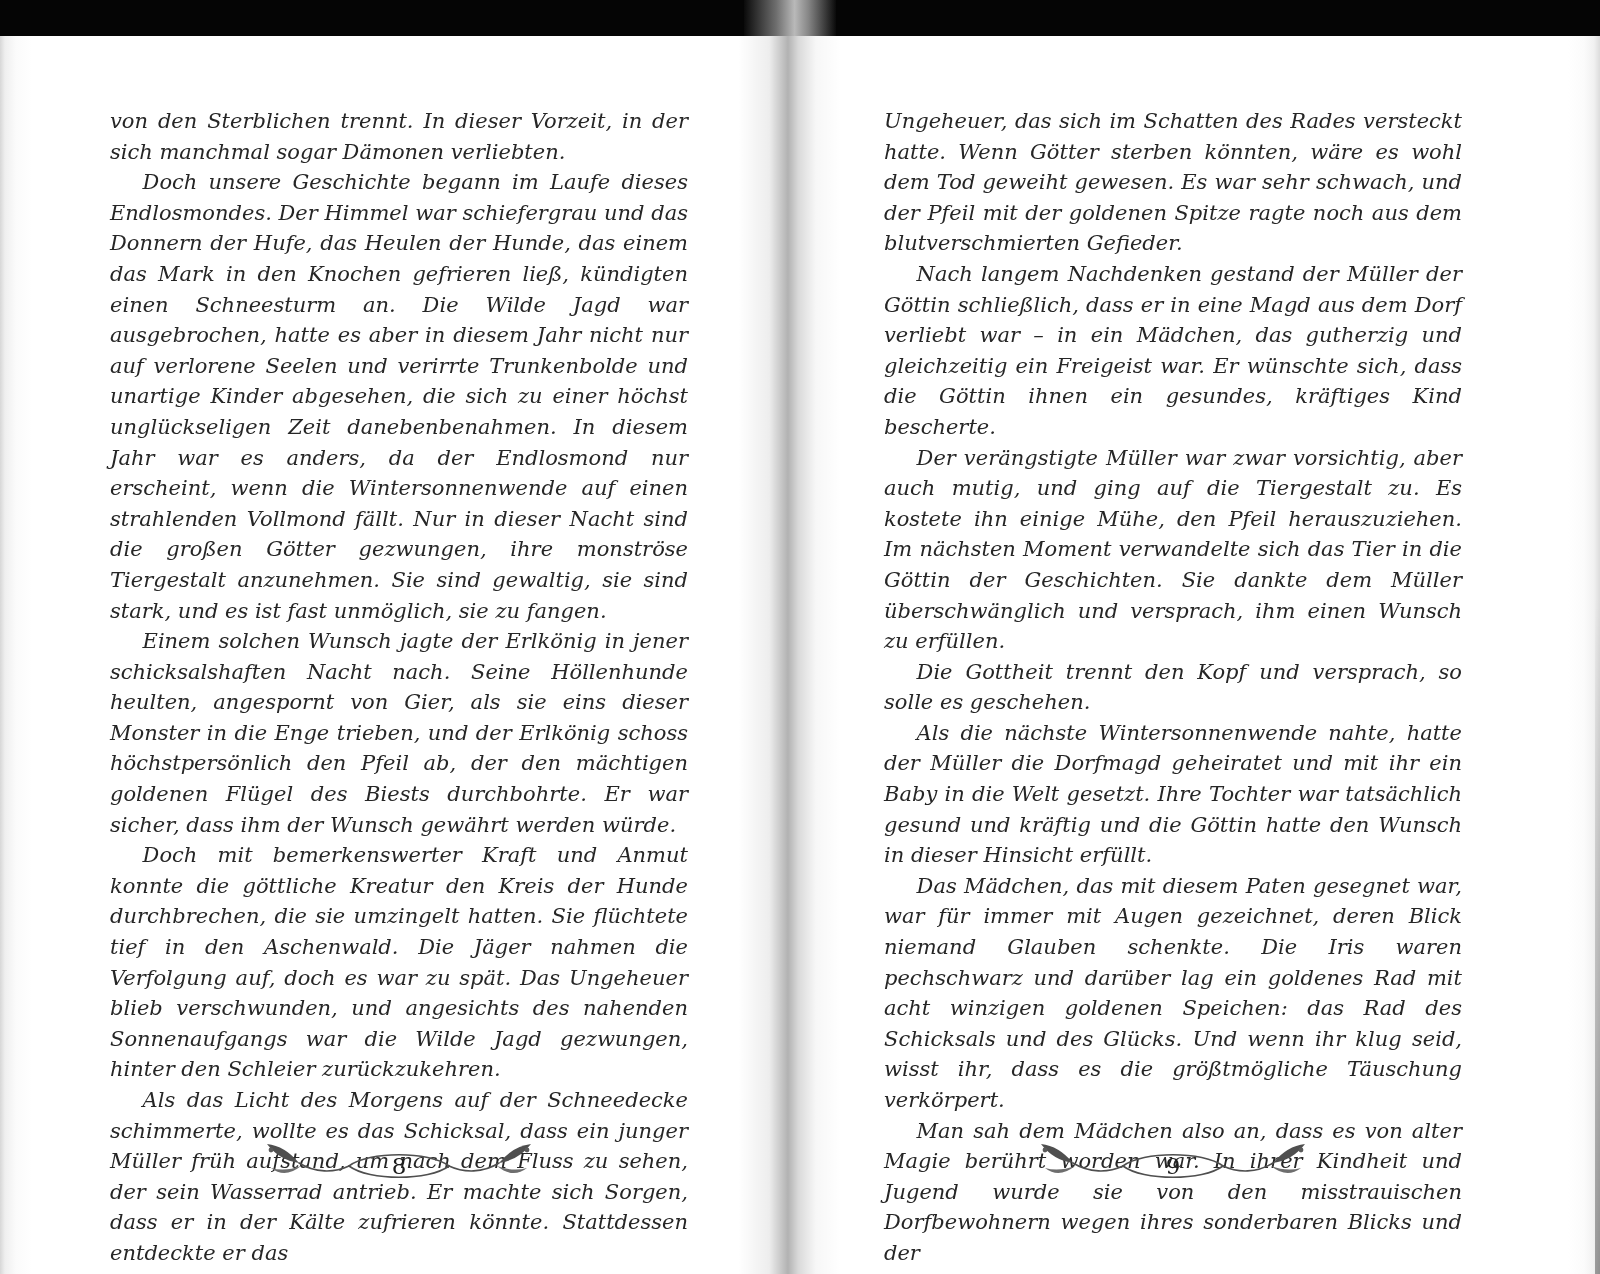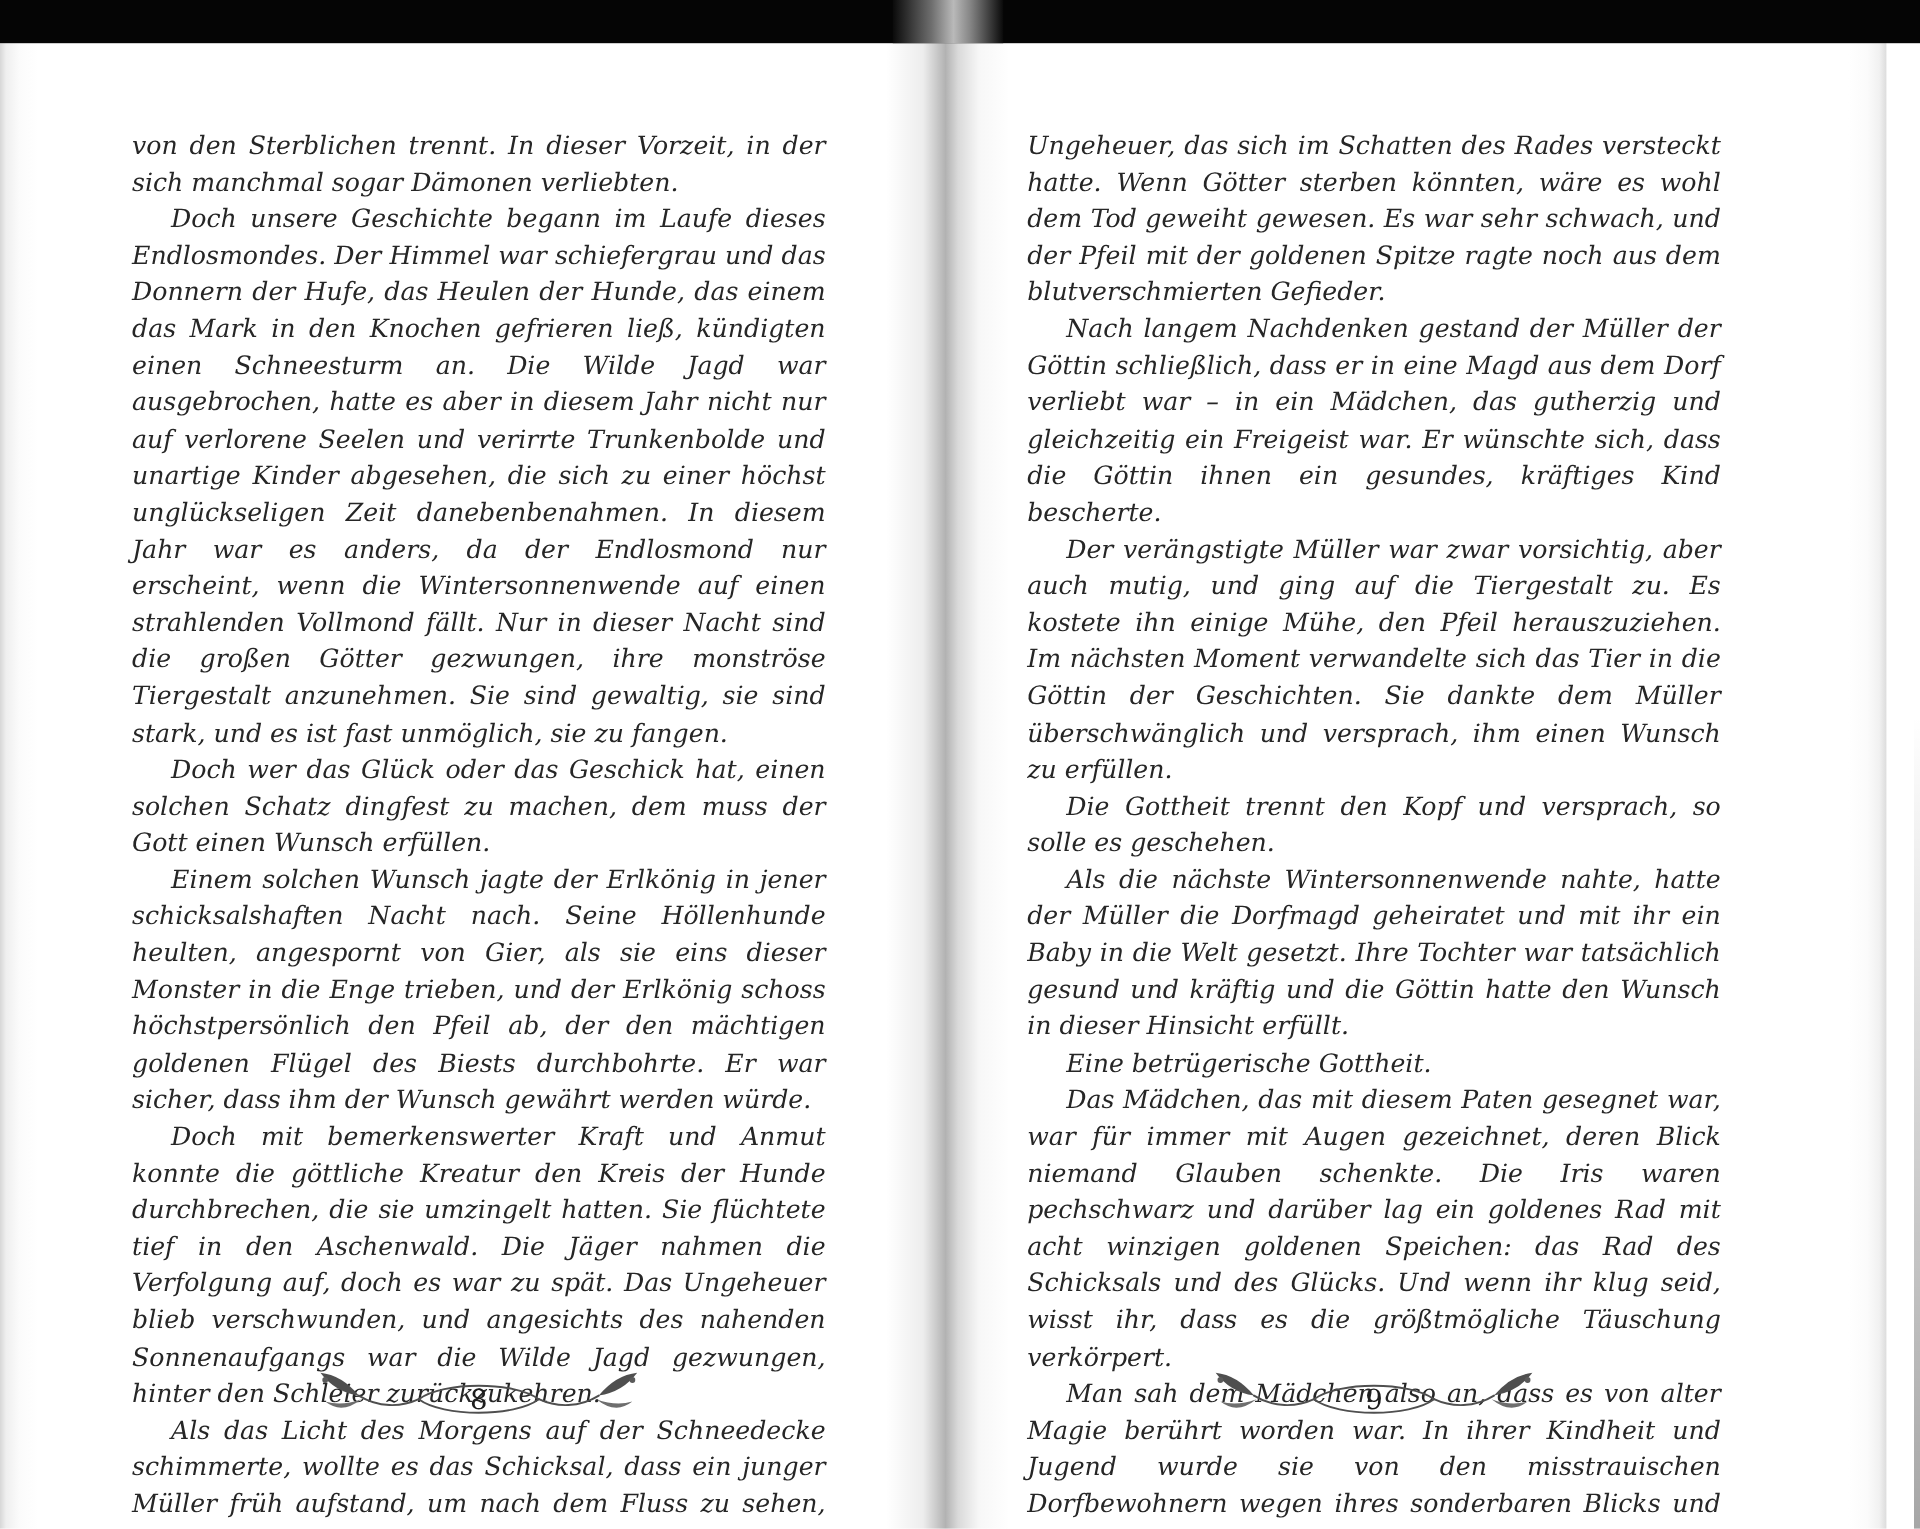--- a/index.html
+++ b/index.html
@@ -22,21 +22,21 @@
     background:linear-gradient(90deg,#0a0a0a 0%,#6e6e6e 35%,#b9b9b9 55%,#868686 70%,#0a0a0a 100%);
     z-index:6;
   }
   .spread { position:absolute; top:36px; left:0; width:1600px; height:1238px; }
   .page { position:absolute; top:0; height:1238px; background:#ffffff; }
   .page.left {
     left:0; width:790px;
     background:linear-gradient(90deg,#d7d7d7 0px,#efefef 5px,#fbfbfb 16px,#ffffff 32px);
   }
   .page.right {
-    left:762px; width:810px;
+    left:790px; width:810px;
     background:linear-gradient(270deg,#dcdcdc 0px,#f1f1f1 6px,#fbfbfb 16px,#ffffff 32px);
   }
   .gutter {
     position:absolute; top:0; left:738px;
     width:104px; height:1238px;
     background:linear-gradient(90deg,
       rgba(0,0,0,0) 0%, rgba(0,0,0,0.07) 30%,
       rgba(0,0,0,0.30) 48%, rgba(0,0,0,0.15) 58%,
       rgba(0,0,0,0.03) 75%, rgba(0,0,0,0) 100%);
     z-index:3; pointer-events:none;
@@ -77,21 +77,20 @@
 
 <div class="top-bar"></div>
 <div class="top-gutter-glow"></div>
 
 <div class="spread">
 
   <section class="page left">
     <div class="text-block">
       <p class="no-indent">von den Sterblichen trennt. In dieser Vorzeit, in der sich manchmal sogar Dämonen verliebten.</p>
       <p>Doch unsere Geschichte begann im Laufe dieses Endlosmondes. Der Himmel war schiefergrau und das Donnern der Hufe, das Heulen der Hunde, das einem das Mark in den Knochen gefrieren ließ, kündigten einen Schneesturm an. Die Wilde Jagd war ausgebrochen, hatte es aber in diesem Jahr nicht nur auf verlorene Seelen und verirrte Trunkenbolde und unartige Kinder abgesehen, die sich zu einer höchst unglückseligen Zeit danebenbenahmen. In diesem Jahr war es anders, da der Endlosmond nur erscheint, wenn die Wintersonnenwende auf einen strahlenden Vollmond fällt. Nur in dieser Nacht sind die großen Götter gezwungen, ihre monströse Tiergestalt anzunehmen. Sie sind gewaltig, sie sind stark, und es ist fast unmöglich, sie zu fangen.</p>
-      <p>Doch wer das Glück oder das Geschick hat, einen solchen Schatz dingfest zu machen, dem muss der Gott einen Wunsch erfüllen.</p>
       <p>Einem solchen Wunsch jagte der Erlkönig in jener schicksalshaften Nacht nach. Seine Höllenhunde heulten, angespornt von Gier, als sie eins dieser Monster in die Enge trieben, und der Erlkönig schoss höchstpersönlich den Pfeil ab, der den mächtigen goldenen Flügel des Biests durchbohrte. Er war sicher, dass ihm der Wunsch gewährt werden würde.</p>
       <p>Doch mit bemerkenswerter Kraft und Anmut konnte die göttliche Kreatur den Kreis der Hunde durchbrechen, die sie umzingelt hatten. Sie flüchtete tief in den Aschenwald. Die Jäger nahmen die Verfolgung auf, doch es war zu spät. Das Ungeheuer blieb verschwunden, und angesichts des nahenden Sonnenaufgangs war die Wilde Jagd gezwungen, hinter den Schleier zurückzukehren.</p>
       <p>Als das Licht des Morgens auf der Schneedecke schimmerte, wollte es das Schicksal, dass ein junger Müller früh aufstand, um nach dem Fluss zu sehen, der sein Wasserrad antrieb. Er machte sich Sorgen, dass er in der Kälte zufrieren könnte. Stattdessen entdeckte er das</p>
     </div>
     <div class="folio">
       <svg width="300" height="64" viewBox="0 0 300 64" aria-hidden="true">
         <g fill="none" stroke="#4f4f4f" stroke-width="1.6" stroke-linecap="round">
           <path d="M 100 36 C 120 21, 180 21, 200 36"></path>
           <path d="M 100 36 C 120 51, 180 51, 200 36"></path>
           <path d="M 100 36 C 85 43, 66 43, 50 33"></path>
@@ -110,21 +109,20 @@
     </div>
   </section>
 
   <section class="page right">
     <div class="text-block">
       <p class="no-indent">Ungeheuer, das sich im Schatten des Rades versteckt hatte. Wenn Götter sterben könnten, wäre es wohl dem Tod geweiht gewesen. Es war sehr schwach, und der Pfeil mit der goldenen Spitze ragte noch aus dem blutverschmierten Gefieder.</p>
       <p>Nach langem Nachdenken gestand der Müller der Göttin schließlich, dass er in eine Magd aus dem Dorf verliebt war – in ein Mädchen, das gutherzig und gleichzeitig ein Freigeist war. Er wünschte sich, dass die Göttin ihnen ein gesundes, kräftiges Kind bescherte.</p>
       <p>Der verängstigte Müller war zwar vorsichtig, aber auch mutig, und ging auf die Tiergestalt zu. Es kostete ihn einige Mühe, den Pfeil herauszuziehen. Im nächsten Moment verwandelte sich das Tier in die Göttin der Geschichten. Sie dankte dem Müller überschwänglich und versprach, ihm einen Wunsch zu erfüllen.</p>
       <p>Die Gottheit trennt den Kopf und versprach, so solle es geschehen.</p>
       <p>Als die nächste Wintersonnenwende nahte, hatte der Müller die Dorfmagd geheiratet und mit ihr ein Baby in die Welt gesetzt. Ihre Tochter war tatsächlich gesund und kräftig und die Göttin hatte den Wunsch in dieser Hinsicht erfüllt.</p>
-      <p>Eine betrügerische Gottheit.</p>
       <p>Das Mädchen, das mit diesem Paten gesegnet war, war für immer mit Augen gezeichnet, deren Blick niemand Glauben schenkte. Die Iris waren pechschwarz und darüber lag ein goldenes Rad mit acht winzigen goldenen Speichen: das Rad des Schicksals und des Glücks. Und wenn ihr klug seid, wisst ihr, dass es die größtmögliche Täuschung verkörpert.</p>
       <p>Man sah dem Mädchen also an, dass es von alter Magie berührt worden war. In ihrer Kindheit und Jugend wurde sie von den misstrauischen Dorfbewohnern wegen ihres sonderbaren Blicks und der</p>
     </div>
     <div class="folio">
       <svg width="300" height="64" viewBox="0 0 300 64" aria-hidden="true">
         <g fill="none" stroke="#4f4f4f" stroke-width="1.6" stroke-linecap="round">
           <path d="M 100 36 C 120 21, 180 21, 200 36"></path>
           <path d="M 100 36 C 120 51, 180 51, 200 36"></path>
           <path d="M 100 36 C 85 43, 66 43, 50 33"></path>
           <path d="M 200 36 C 215 43, 234 43, 250 33"></path>

